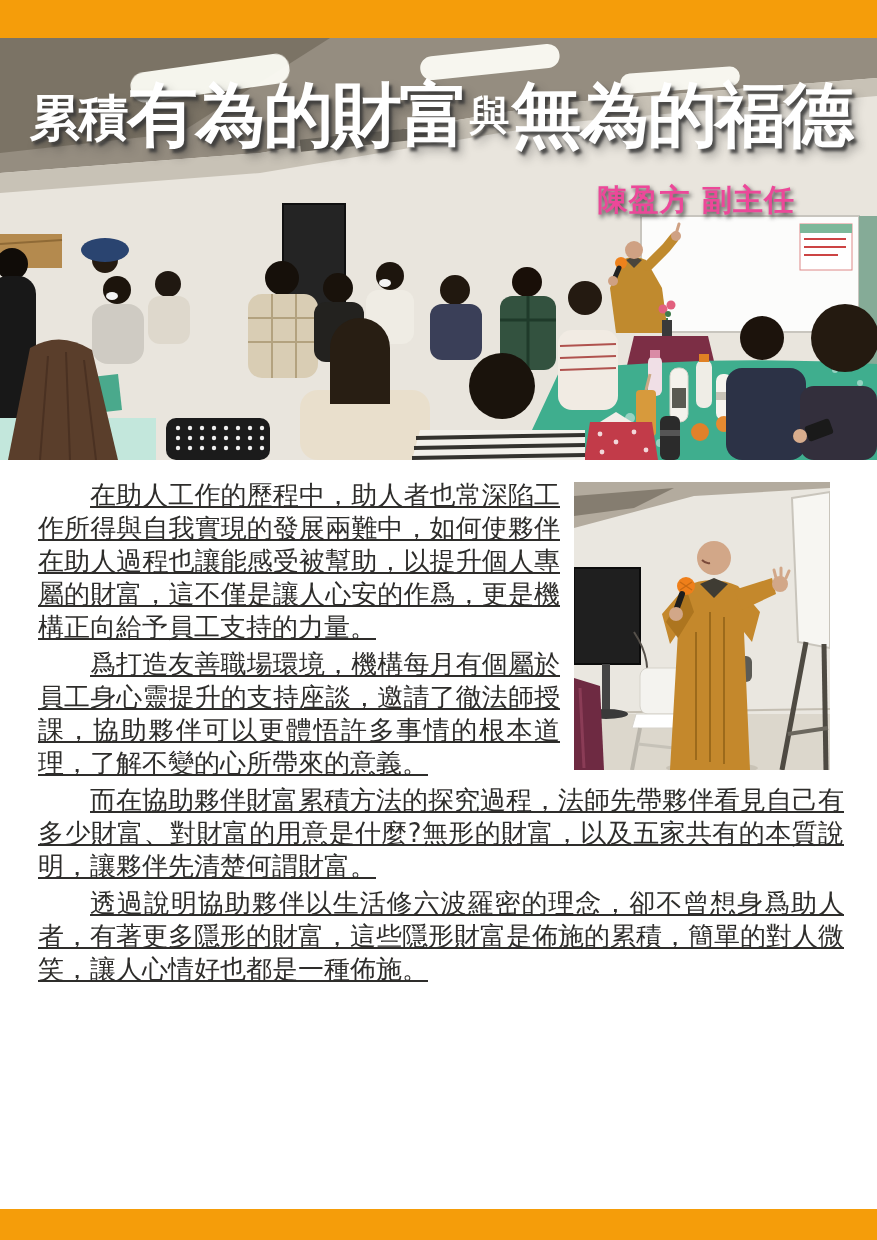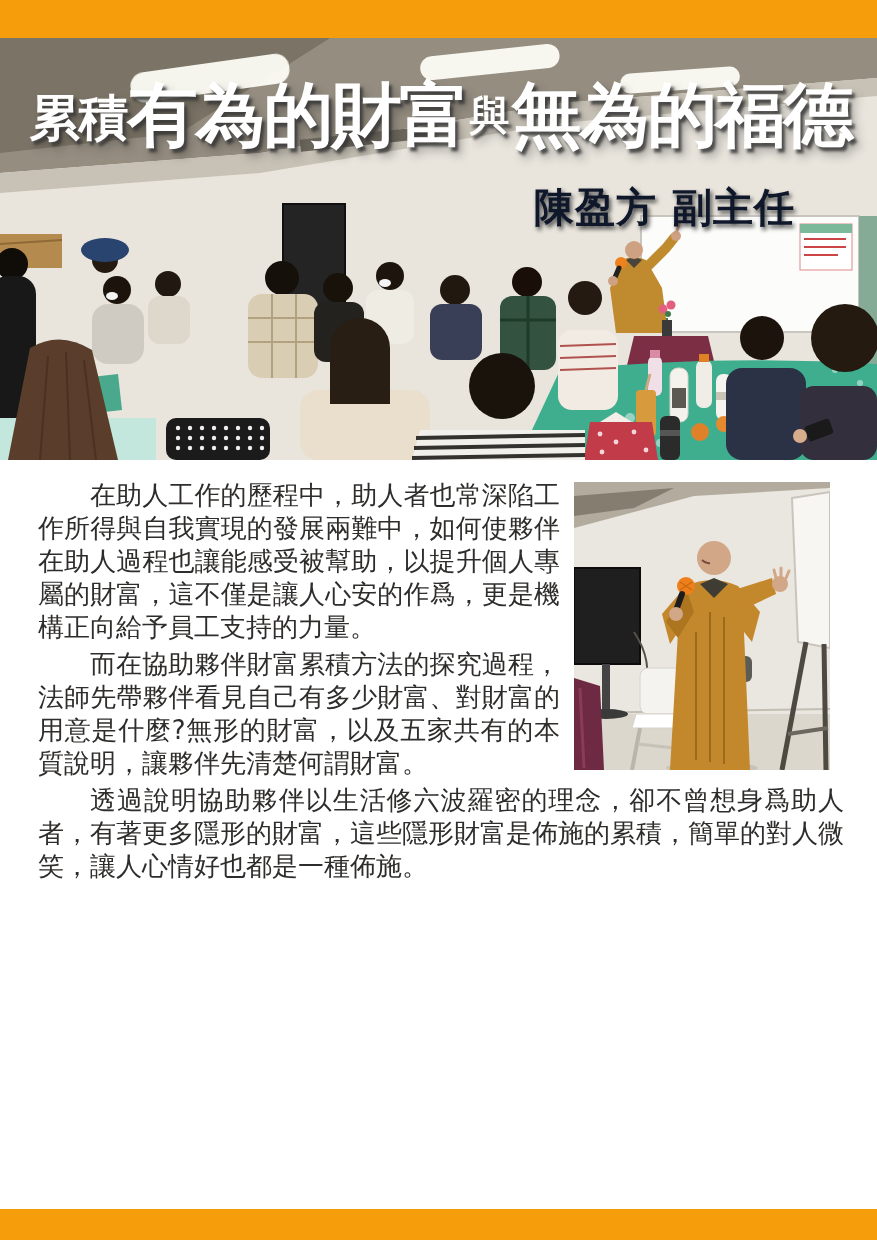--- a/index.html
+++ b/index.html
@@ -20,28 +20,28 @@
     color:#ffffff; font-family:Liberation Mono, monospace; font-weight:bold;
     text-shadow:3px 4px 3px rgba(55,55,55,.85), 6px 8px 10px rgba(40,40,40,.35);
     white-space:nowrap; letter-spacing:-2px; line-height:1;
   }
   .t-small{font-size:50px; vertical-align:4px; letter-spacing:-1px;}
   .t-big{font-size:70px;}
   .t-conn{font-size:40px; vertical-align:10px; margin:0 2px; letter-spacing:0;}
 
   .byline{
     position:absolute; top:180px; right:82px;
-    color:#0f172a; font-size:40px; font-weight:bold; letter-spacing:1px;
+    color:#ec4899; font-size:30px; font-weight:bold; letter-spacing:1px;
     text-shadow:2px 3px 4px rgba(45,45,45,.85);
   }
 
   .content{
     position:absolute; top:479px; left:38px; width:806px;
     color:var(--body-text,#2E2D2B);
-    font-size:26px; line-height:33px; text-align:justify;
+    font-size:26px; line-height:33px; text-align:justify;text-decoration:underline;
   }
   .content p{margin:0 0 4px 0; text-indent:2em;}
 
   .inset-photo{
     float:right; width:256px; height:288px;
     margin:3px 14px 10px 14px; overflow:hidden;
   }
   .inset-photo svg{display:block; width:256px; height:288px;}
 </style>
 </head>
@@ -291,18 +291,19 @@
           <line x1="212" y1="96" x2="215" y2="89" stroke="#d2a788" stroke-width="3" stroke-linecap="round"></line>
           <circle cx="112" cy="104" r="9" fill="#ef7f1a"></circle>
           <path d="M106 100 L118 108 M106 108 L118 100" stroke="#c96a12" stroke-width="1.5"></path>
           <line x1="108" y1="112" x2="100" y2="134" stroke="#1d1d1d" stroke-width="6" stroke-linecap="round"></line>
           <circle cx="102" cy="132" r="7" fill="#d2a788"></circle>
         </g>
       </svg>
     </div>
 
     <p>在助人工作的歷程中，助人者也常深陷工作所得與自我實現的發展兩難中，如何使夥伴在助人過程也讓能感受被幫助，以提升個人專屬的財富，這不僅是讓人心安的作爲，更是機構正向給予員工支持的力量。</p>
+    <p>爲打造友善職場環境，機構每月有個屬於員工身心靈提升的支持座談，邀請了徹法師授課，協助夥伴可以更體悟許多事情的根本道理，了解不變的心所帶來的意義。</p>
     <p>而在協助夥伴財富累積方法的探究過程，法師先帶夥伴看見自己有多少財富、對財富的用意是什麼?無形的財富，以及五家共有的本質說明，讓夥伴先清楚何謂財富。</p>
     <p>透過說明協助夥伴以生活修六波羅密的理念，卻不曾想身爲助人者，有著更多隱形的財富，這些隱形財富是佈施的累積，簡單的對人微笑，讓人心情好也都是一種佈施。</p>
   </div>
 
   <div class="accent-bar bottom"></div>
 </div>
 
 </body></html>

